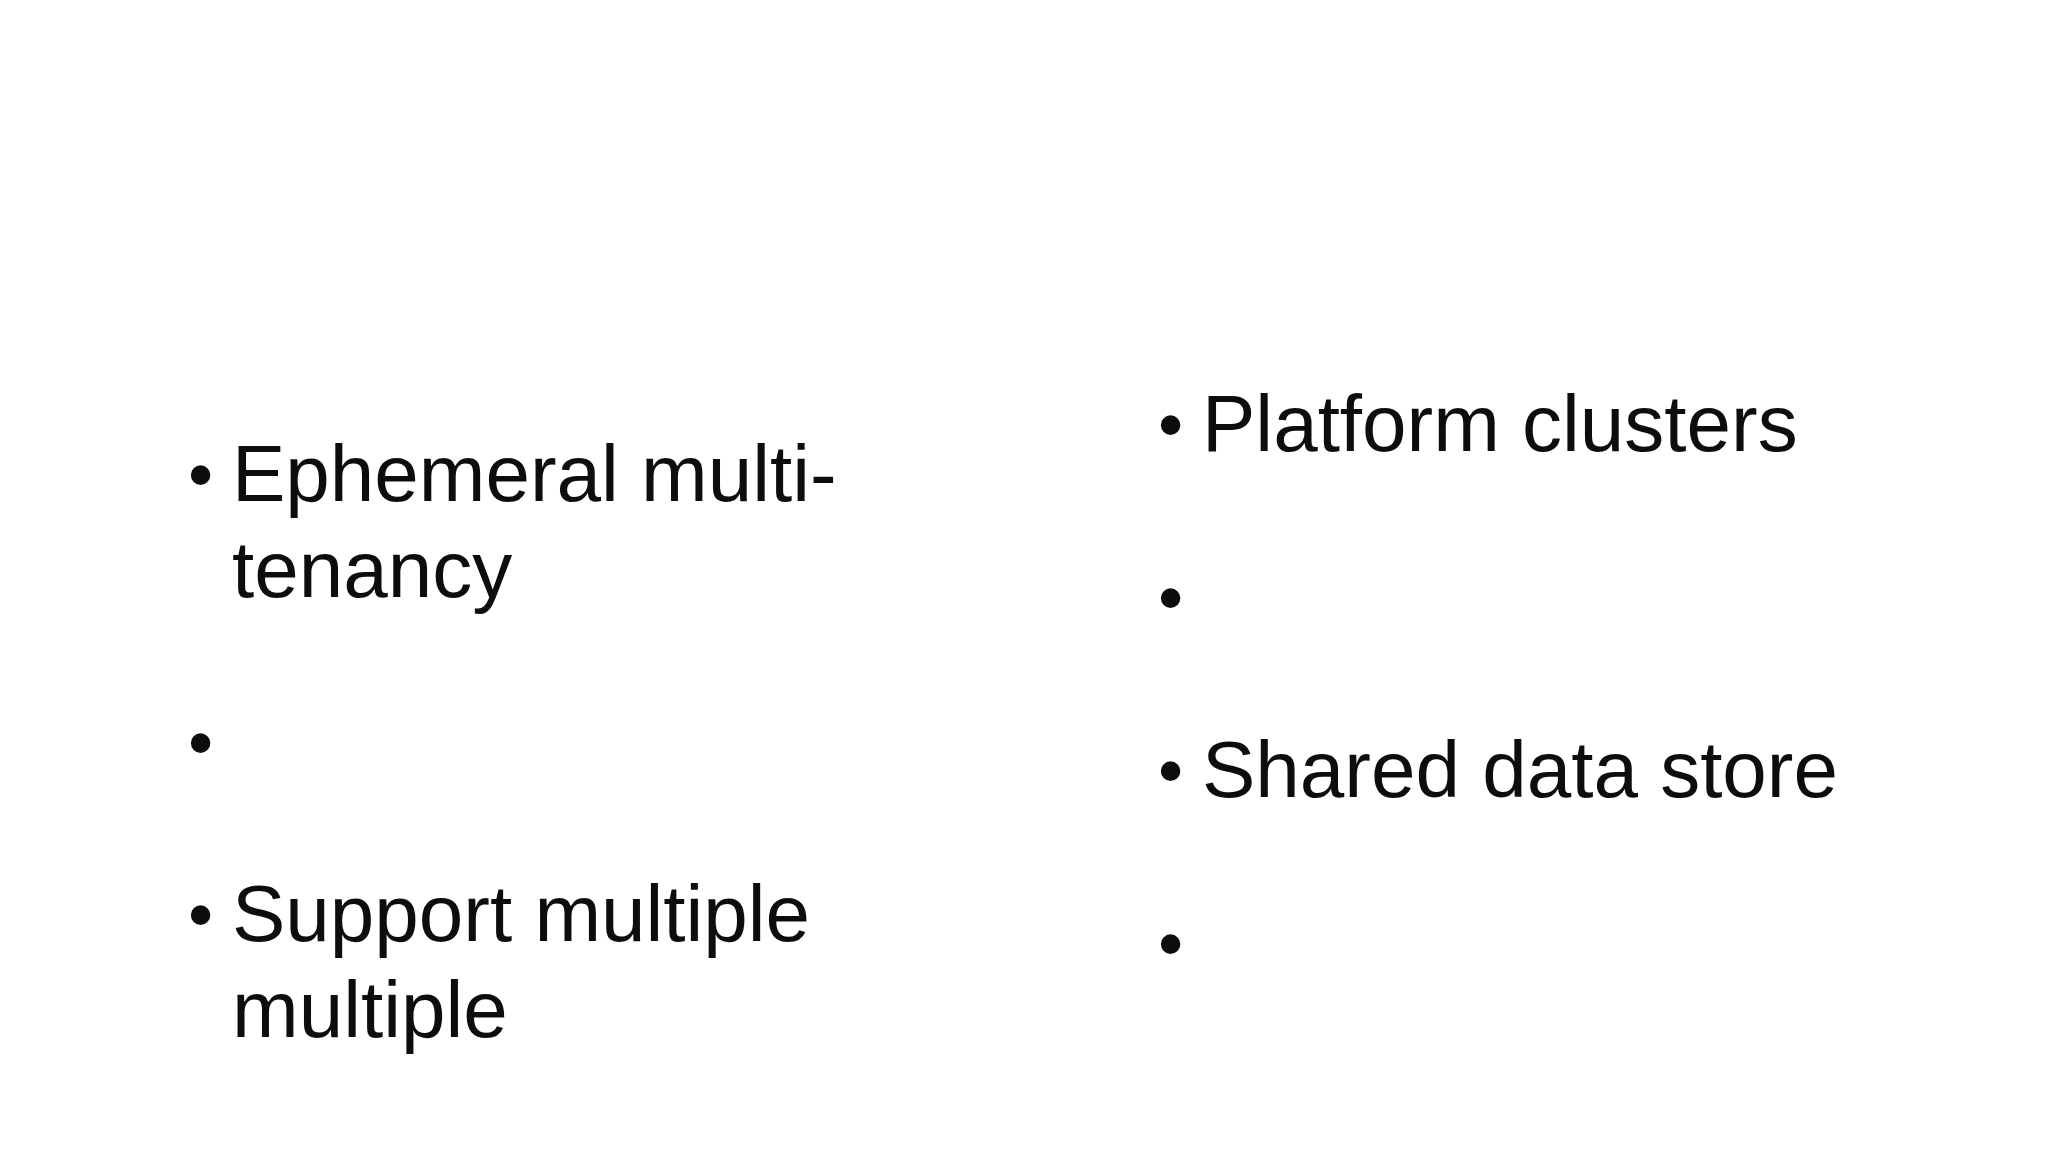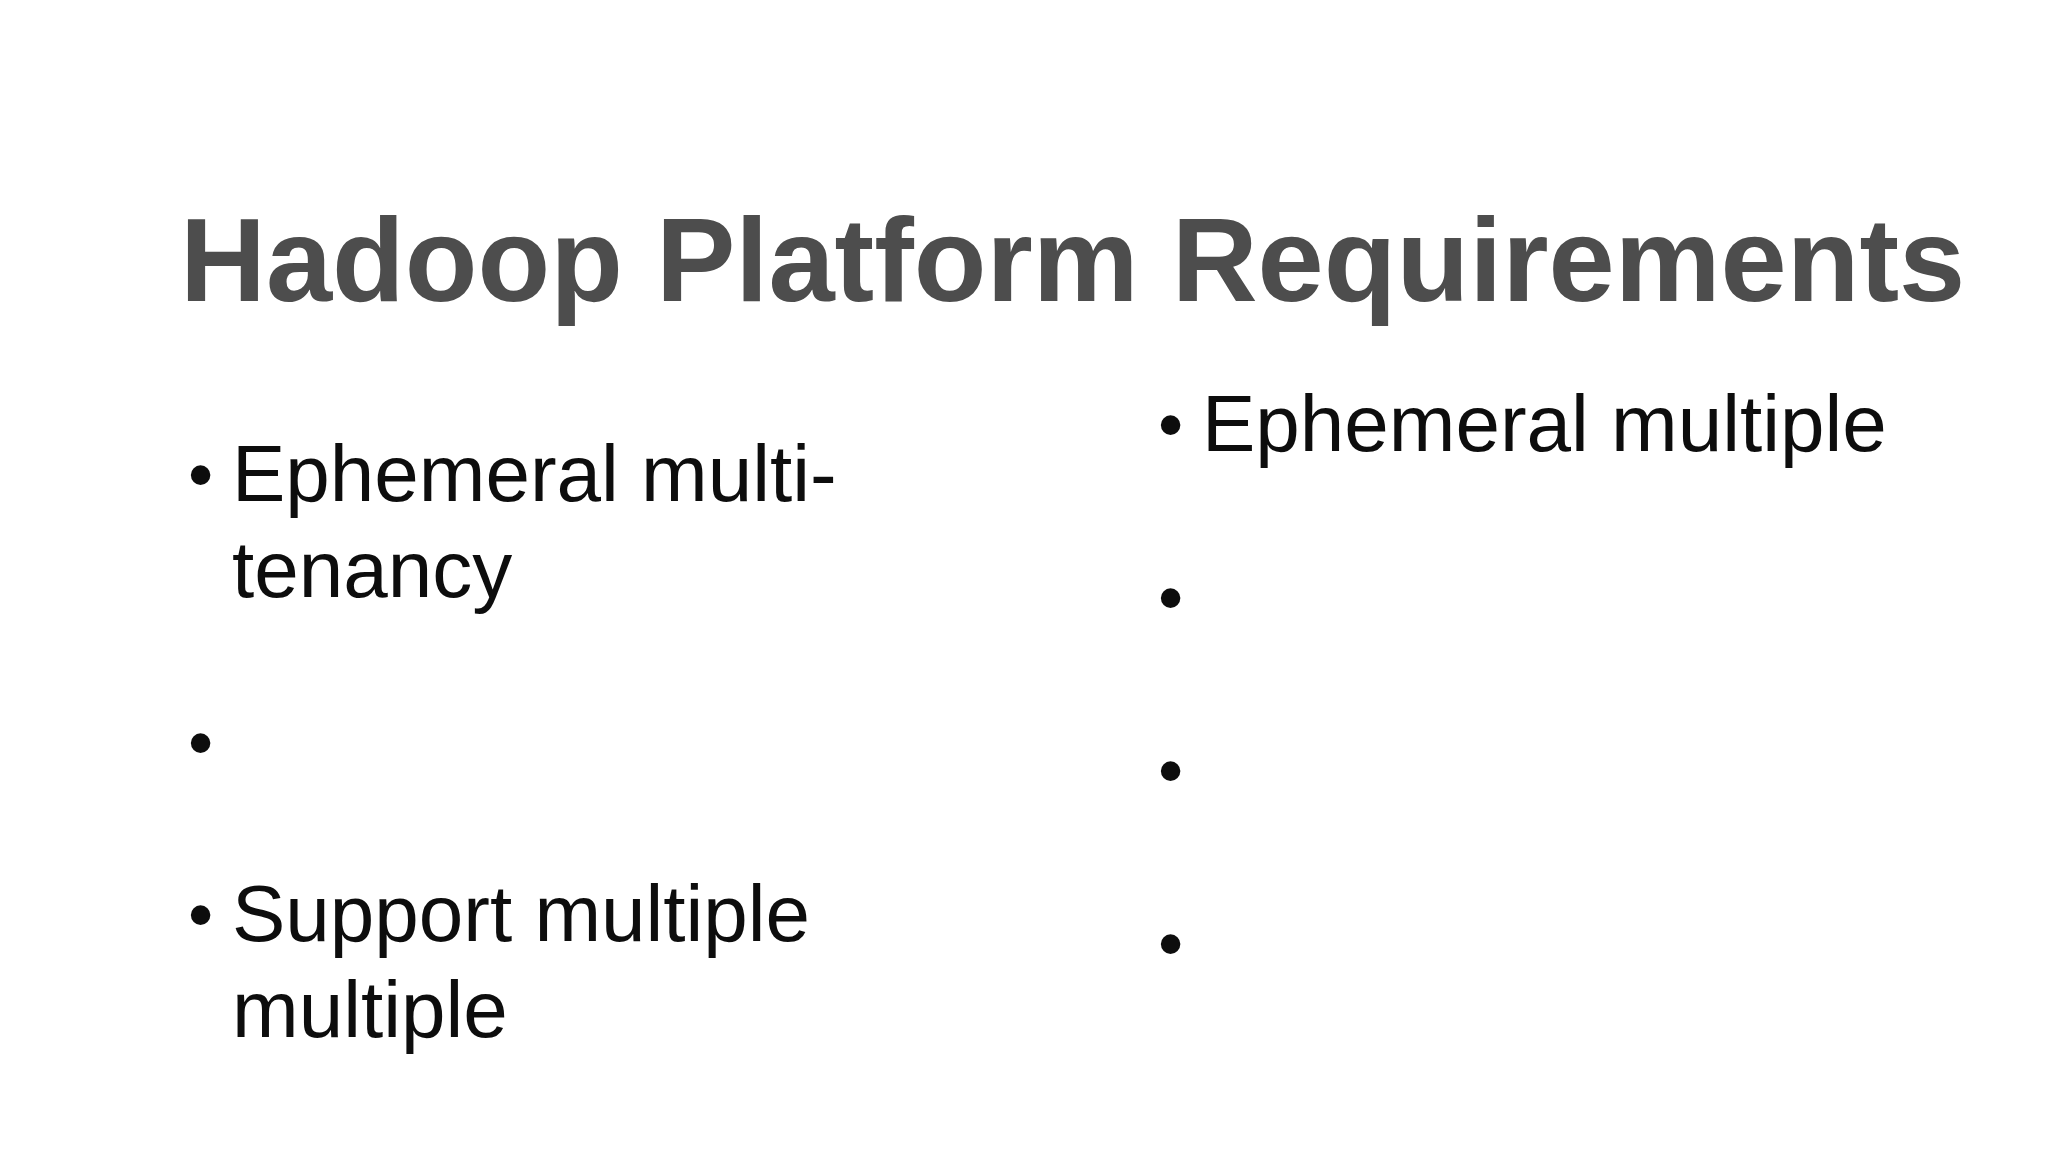--- a/index.html
+++ b/index.html
@@ -62,21 +62,20 @@
   .bullet-text {
     display: block;
     max-width: 800px;
   }
 </style>
 </head>
 <body style="background: rgb(255, 255, 255);">
 
 <div class="slide">
 
-  <h1 class="slide-title" style="color: rgb(77, 77, 77);">Hadoop Platform Requirements</h1>
 
   <div class="bullet-column column-left">
 
     <div class="bullet-item" style="color: rgb(13, 13, 13);">
       <span class="bullet-marker">•</span>
       <span class="bullet-text">Ephemeral multi-tenancy</span>
     </div>
 
     <div class="bullet-item" style="color: rgb(13, 13, 13);">
       <span class="bullet-marker">•</span>
@@ -86,29 +85,30 @@
       <span class="bullet-marker">•</span>
       <span class="bullet-text">Support multiple multiple</span>
     </div>
 
   </div>
 
   <div class="bullet-column column-right">
 
     <div class="bullet-item" style="color: rgb(13, 13, 13);">
       <span class="bullet-marker">•</span>
-      <span class="bullet-text">Ephemeral multiple</span>
+      <span class="bullet-text">Platform clusters</span>
     </div>
 
     <div class="bullet-item" style="color: rgb(13, 13, 13);">
       <span class="bullet-marker">•</span>
     </div>
 
     <div class="bullet-item" style="color: rgb(13, 13, 13);">
       <span class="bullet-marker">•</span>
+      <span class="bullet-text">Shared data store</span>
     </div>
 
     <div class="bullet-item" style="color: rgb(13, 13, 13);">
       <span class="bullet-marker">•</span>
     </div>
 
   </div>
 
 </div>
 

